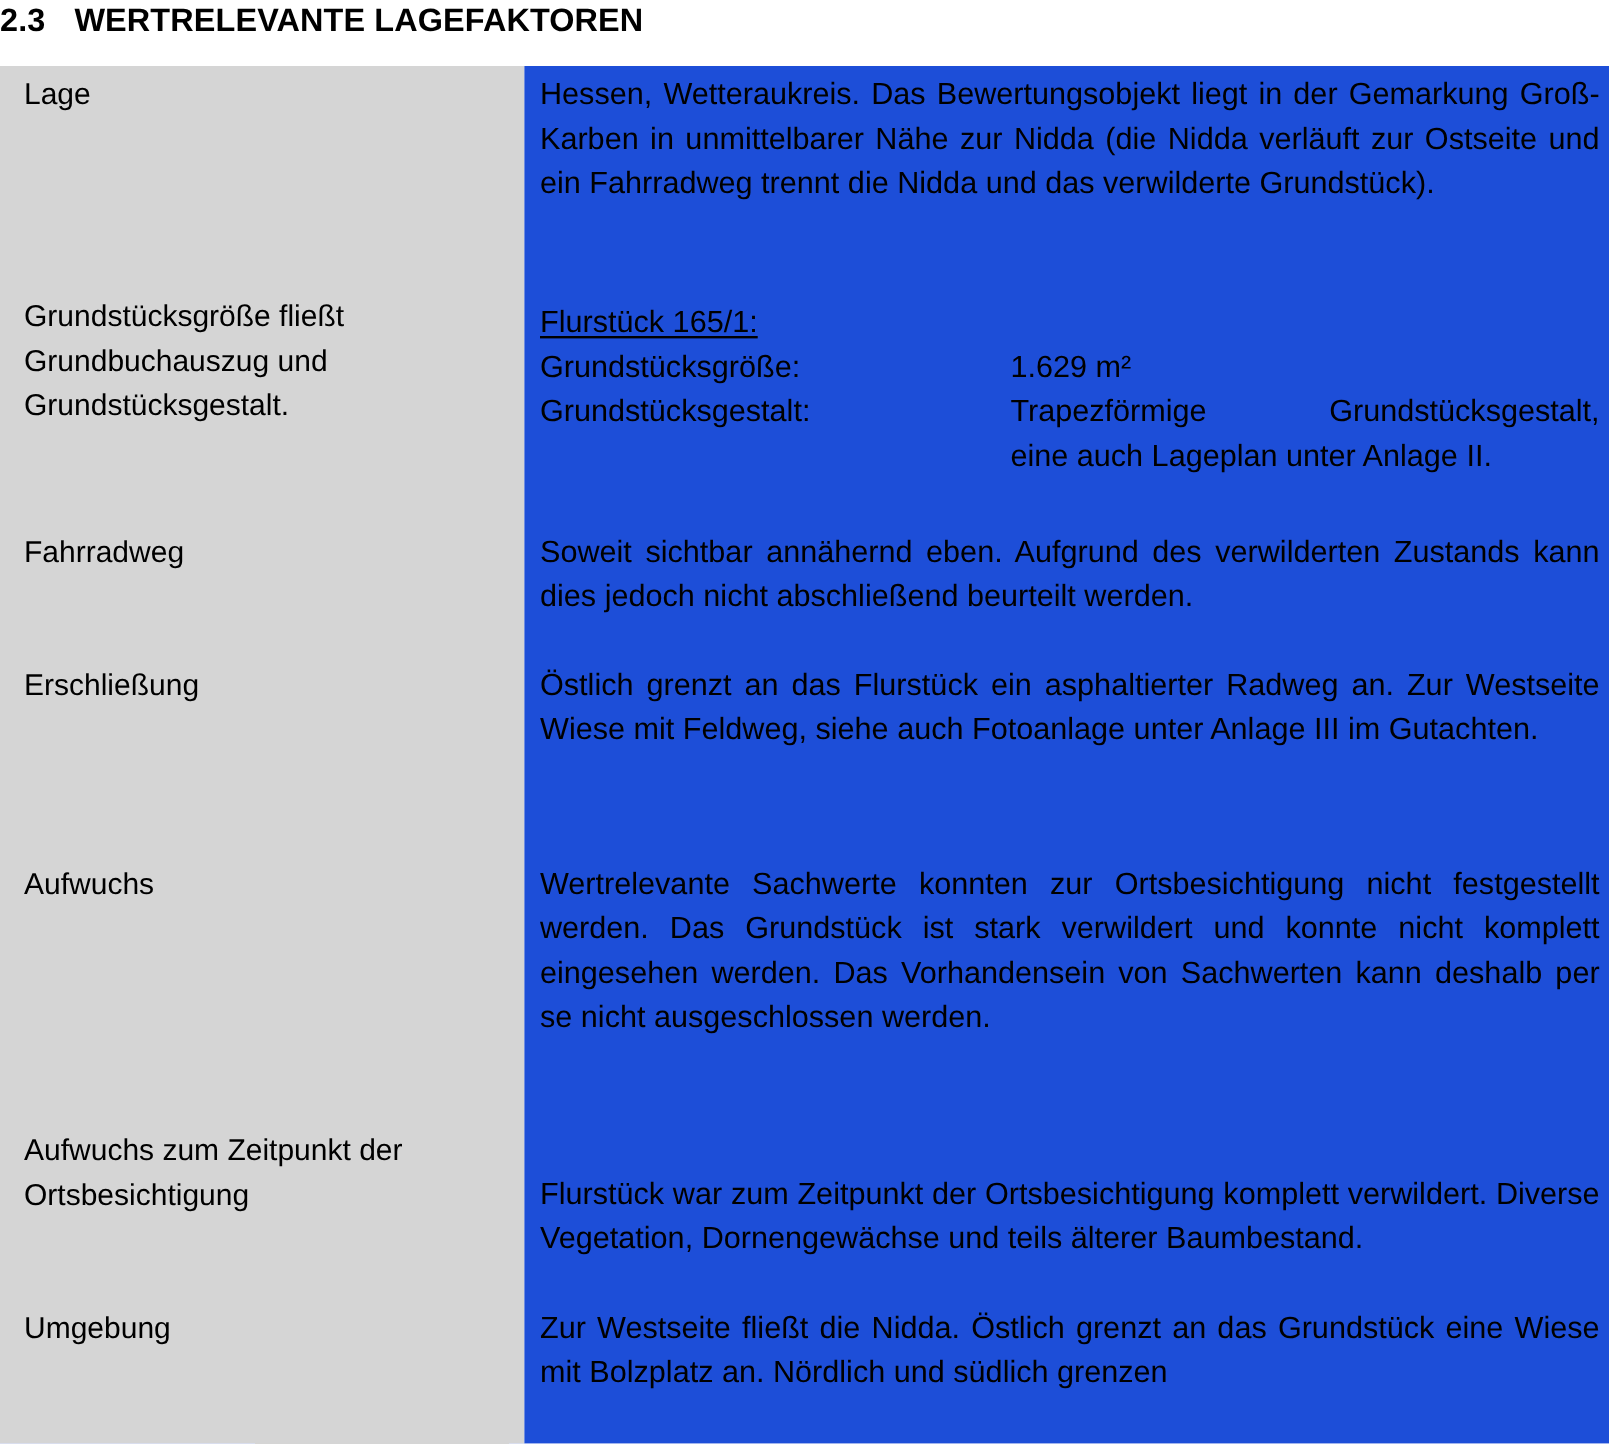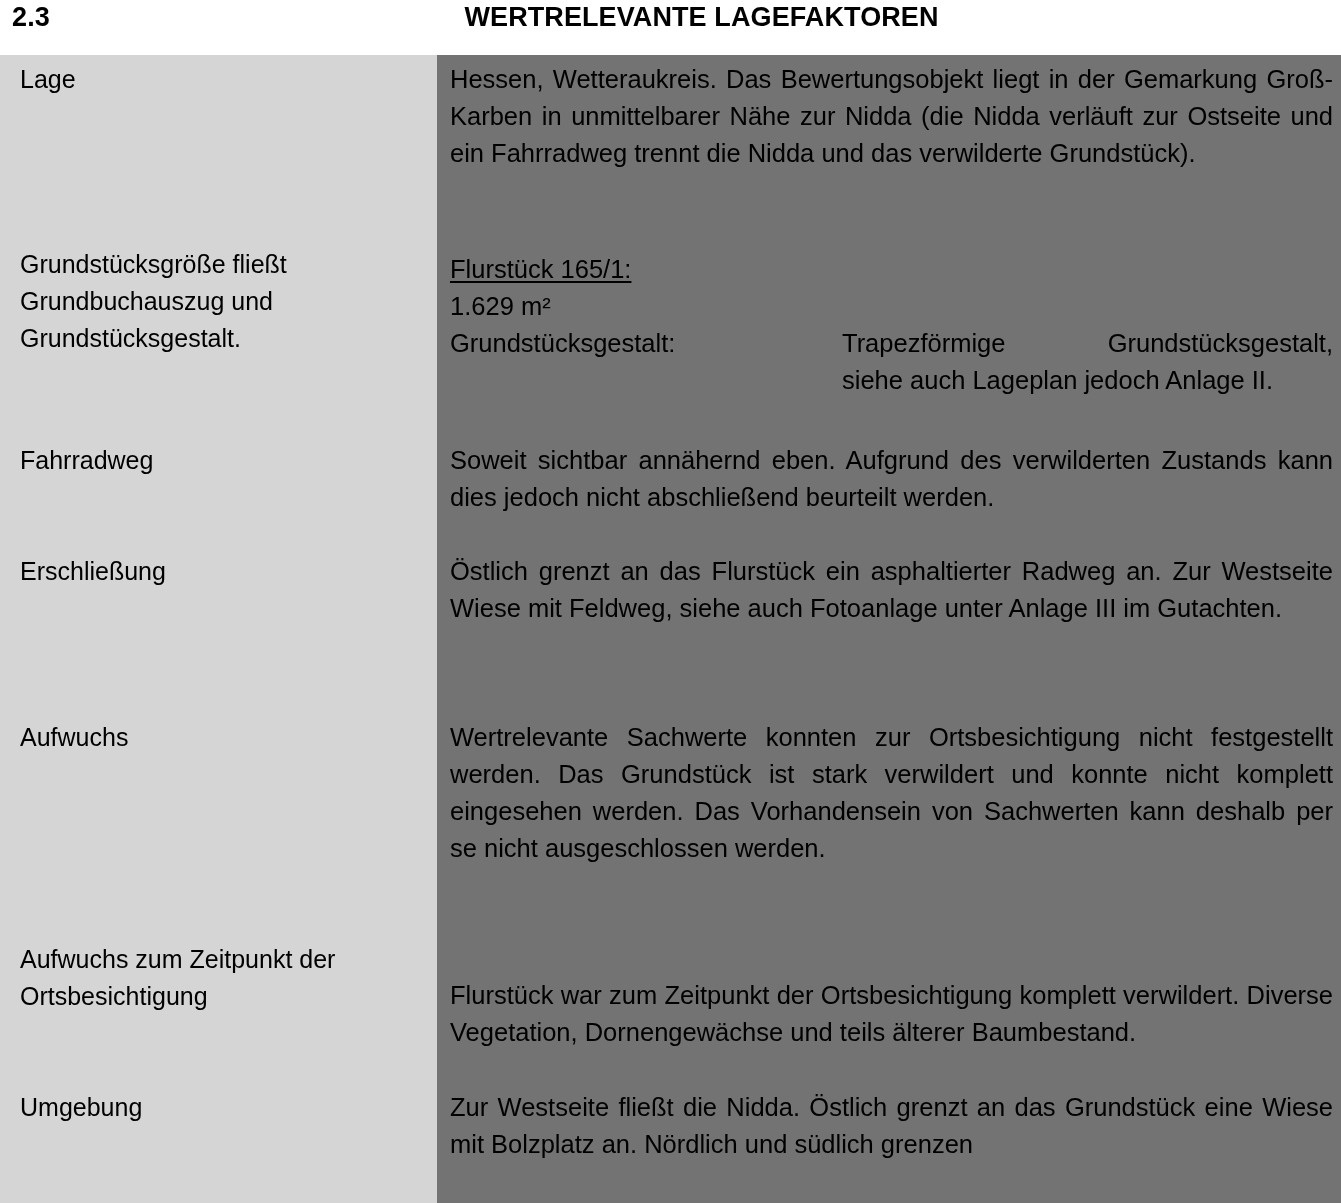--- a/index.html
+++ b/index.html
@@ -31,21 +31,20 @@
     left: 0px;
     width: 1341px;
     height: 48px;
     display: flex;
     align-items: flex-start;
     font-size: 27px;
     font-weight: bold;
     letter-spacing: 0.1px;
     line-height: 34px;
     white-space: nowrap;
-    text-align: center;
   }
   .section-heading .num {
     width: 62px;
     flex: 0 0 62px;
   }
   .section-heading .title {
     flex: 1 1 auto;
   }
 
   
@@ -61,21 +60,21 @@
 
   .label-column {
     width: 437px;
     flex: 0 0 437px;
     background: #d5d5d5;
     position: relative;
   }
 
   .value-column {
     flex: 1 1 auto;
-    background: #737373;
+    background: #1d4ed8;
     position: relative;
     padding-left: 24px;
     box-sizing: border-box;
   }
 
   
   .row-label {
     position: absolute;
     left: 20px;
     width: 410px;
@@ -168,28 +167,29 @@
     <div class="value-column">
 
       <div class="row-value" style="top:6px;">
         <p>Hessen, Wetteraukreis. Das Bewertungsobjekt liegt in der Gemarkung Groß-Karben in unmittelbarer Nähe zur Nidda (die Nidda verläuft zur Ostseite und ein Fahrradweg trennt die Nidda und das verwilderte Grundstück).</p>
       </div>
 
       <div class="detail-block" style="top:196px;">
         <span class="detail-title">Flurstück 165/1:</span>
 
         <div class="detail-row">
+          <span class="detail-key">Grundstücksgröße:</span>
           <span class="detail-val">1.629 m²</span>
         </div>
 
         <div class="detail-row">
           <span class="detail-key">Grundstücksgestalt:</span>
           <span class="detail-val">
             <span class="jline spread">Trapezförmige Grundstücksgestalt,</span>
-            <span class="jline end">siehe auch Lageplan jedoch Anlage II.</span>
+            <span class="jline end">eine auch Lageplan unter Anlage II.</span>
           </span>
         </div>
       </div>
 
       <div class="row-value" style="top:387px;">
         <p>Soweit sichtbar annähernd eben. Aufgrund des verwilderten Zustands kann dies jedoch nicht abschließend beurteilt werden.</p>
       </div>
 
       <div class="row-value" style="top:498px;">
         <p>Östlich grenzt an das Flurstück ein asphaltierter Radweg an. Zur Westseite Wiese mit Feldweg, siehe auch Fotoanlage unter Anlage III im Gutachten.</p>

